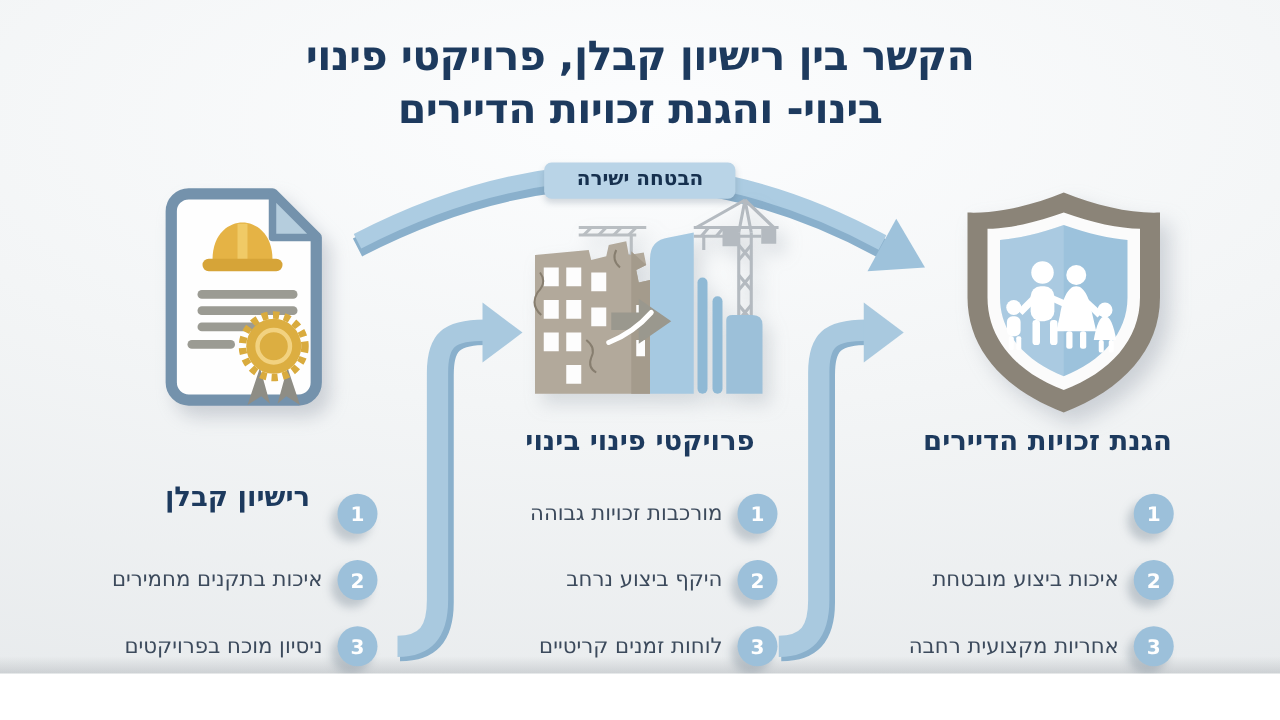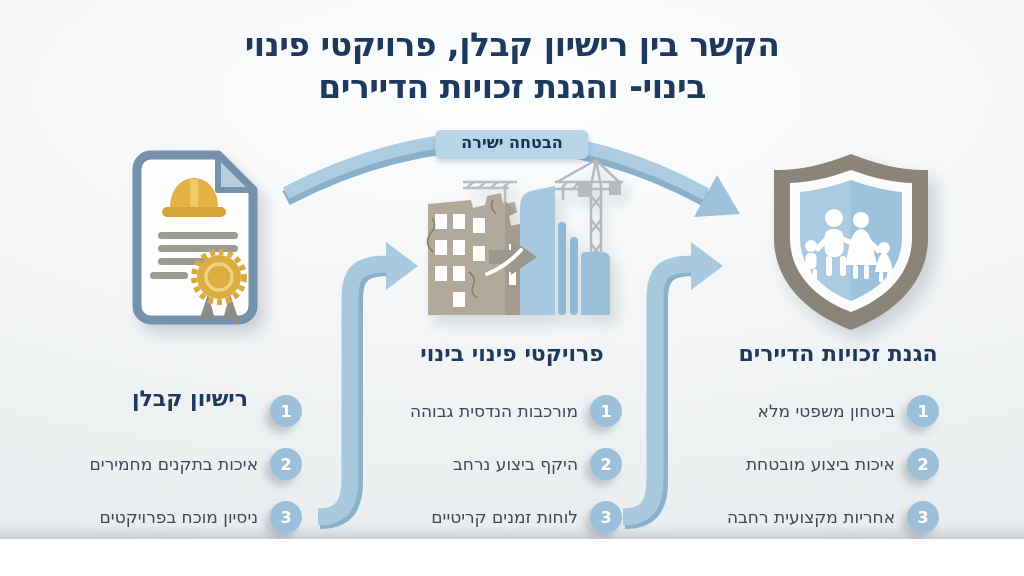--- a/index.html
+++ b/index.html
@@ -211,36 +211,35 @@
     </div>
     <div class="item-row">
       <span class="badge">3</span>
       <span class="item-text">ניסיון מוכח בפרויקטים</span>
     </div>
   </div>
 
   <div class="col-list" id="list-projects">
     <div class="item-row">
       <span class="badge">1</span>
-      <span class="item-text">מורכבות הנדסית גבוהה</span>
+      <span class="item-text">מורכבות זכויות גבוהה</span>
     </div>
     <div class="item-row">
       <span class="badge">2</span>
       <span class="item-text">היקף ביצוע נרחב</span>
     </div>
     <div class="item-row">
       <span class="badge">3</span>
       <span class="item-text">לוחות זמנים קריטיים</span>
     </div>
   </div>
 
   <div class="col-list" id="list-rights">
     <div class="item-row">
       <span class="badge">1</span>
-      <span class="item-text">ביטחון משפטי מלא</span>
     </div>
     <div class="item-row">
       <span class="badge">2</span>
       <span class="item-text">איכות ביצוע מובטחת</span>
     </div>
     <div class="item-row">
       <span class="badge">3</span>
       <span class="item-text">אחריות מקצועית רחבה</span>
     </div>
   </div>

